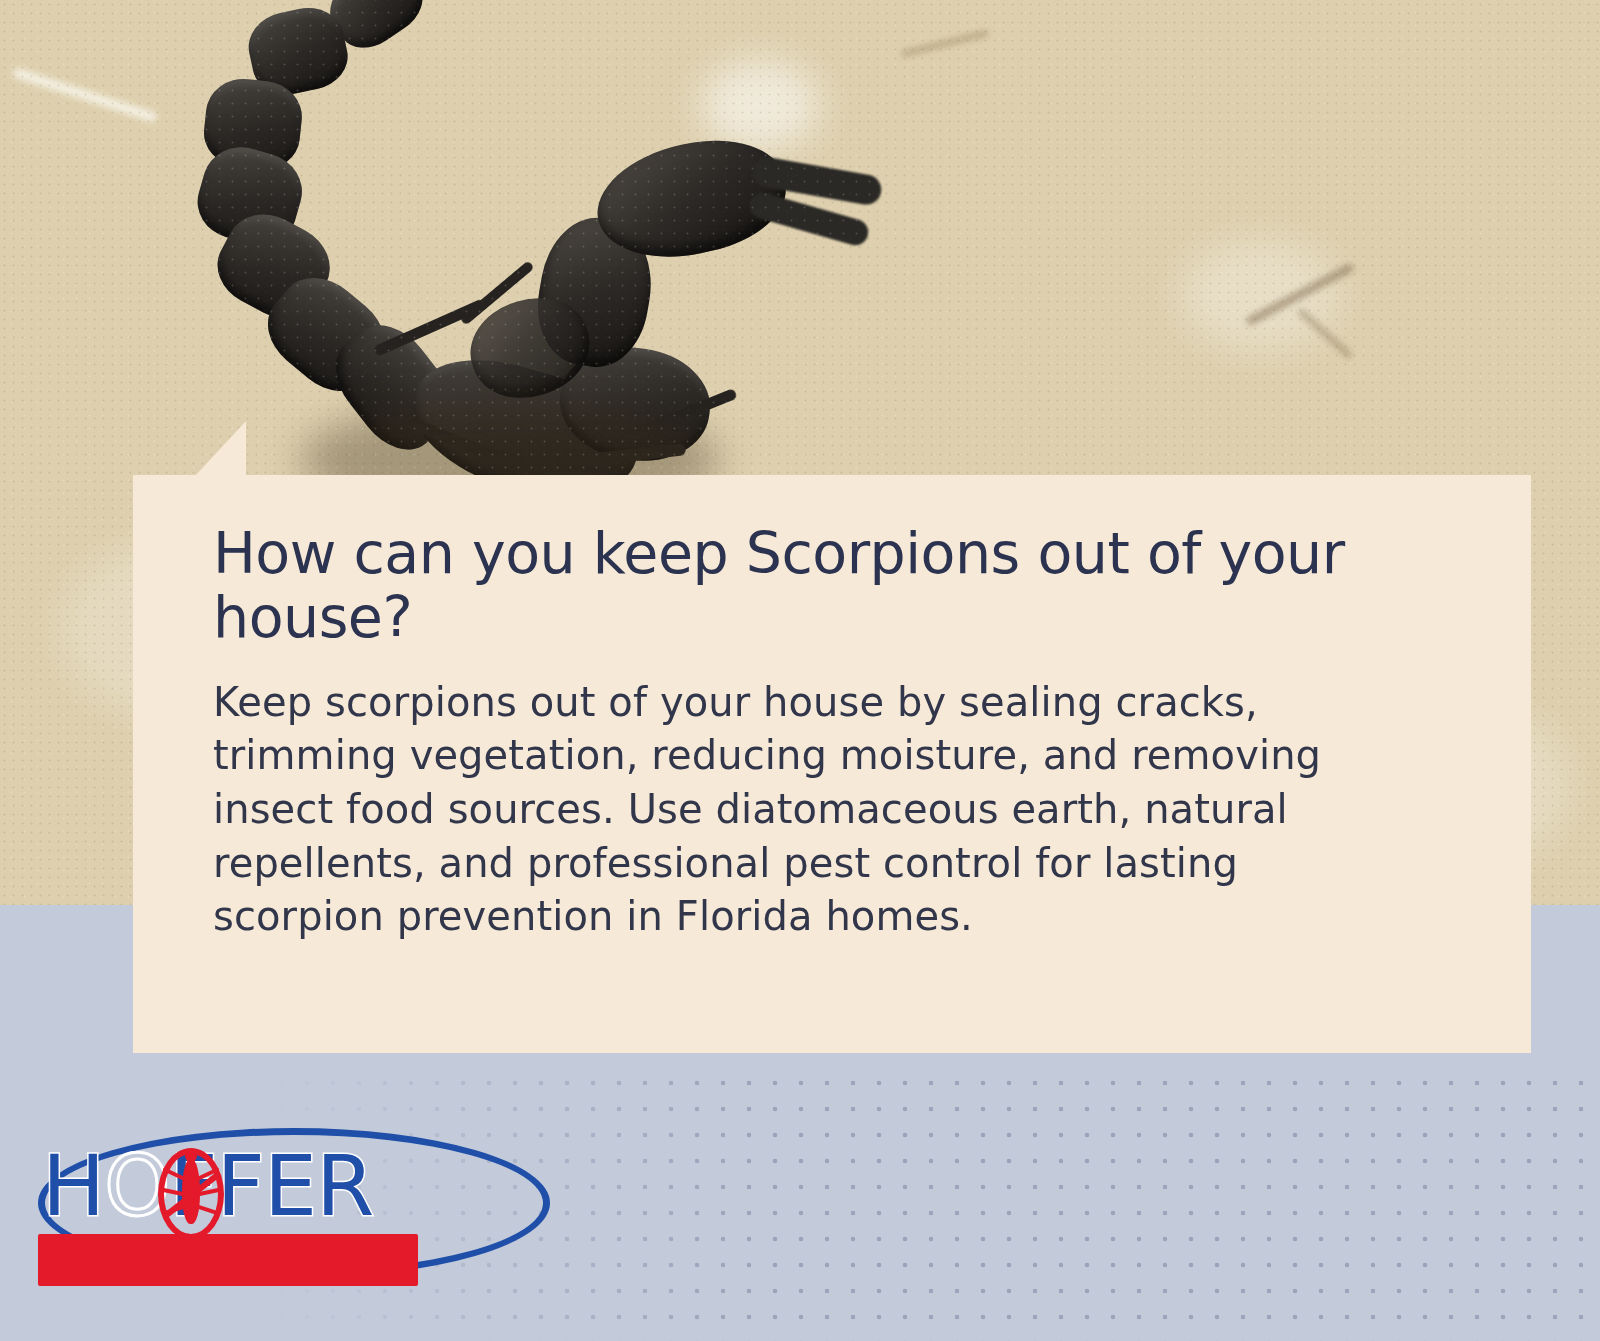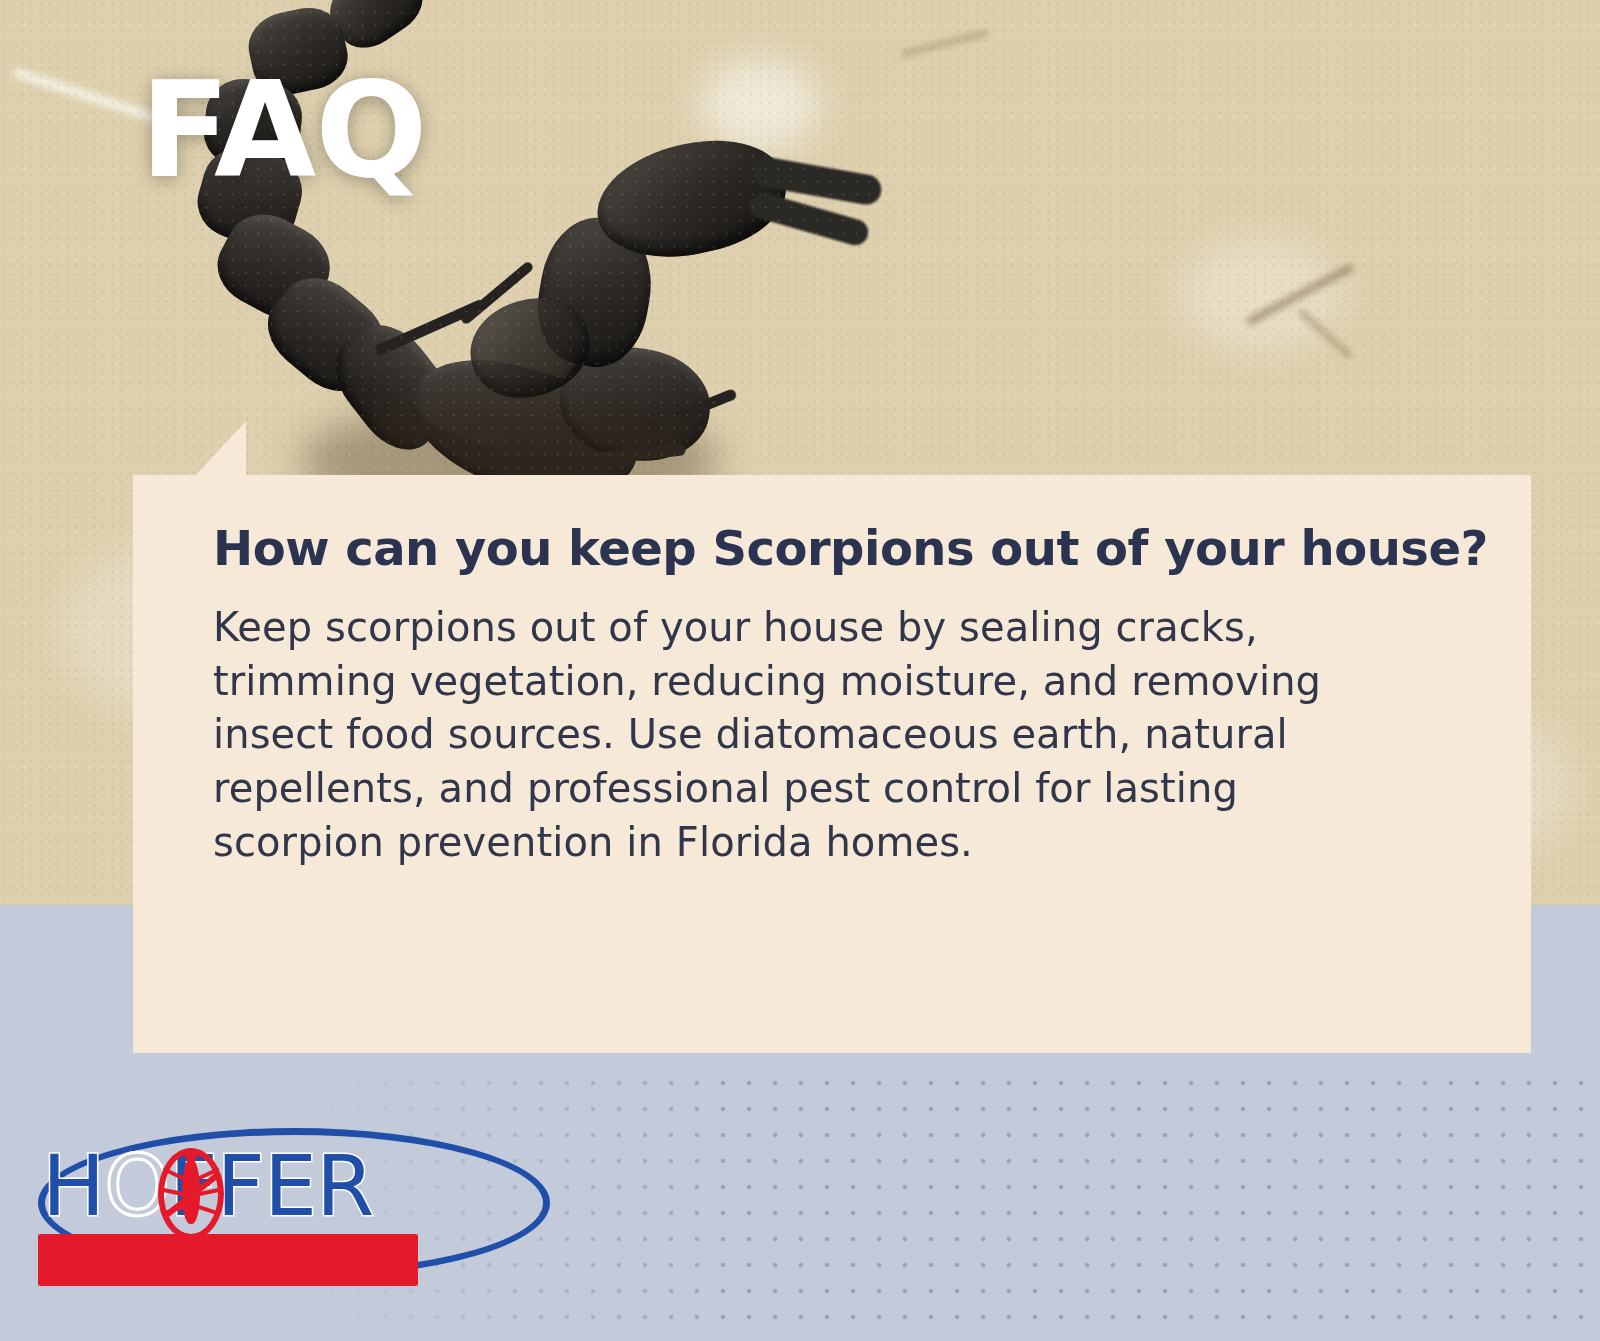--- a/index.html
+++ b/index.html
@@ -156,22 +156,22 @@
     border-bottom: 56px solid #f6e9d7;
   }
   .card-inner {
     position: absolute;
     left: 80px;
     top: 46px;
     right: 40px;
   }
   .q-title {
     font-family: "DejaVu Sans", sans-serif;
-    font-weight: 700;
-    font-size: 48px;
+    font-weight: 400;
+    font-size: 57px;
     line-height: 1.13;
     color: #2b3350;
     letter-spacing: -0.5px;
     margin: 0 0 26px 0;
     max-width: 1290px;
   }
   .q-body {
     font-family: "DejaVu Sans", sans-serif;
     font-weight: 400;
     font-size: 40px;
@@ -342,21 +342,20 @@
       <div class="leg" style="left:556px;top:480px;width:130px;height:12px;transform:rotate(-6deg);"></div>
       <div class="leg" style="left:620px;top:440px;width:120px;height:11px;transform:rotate(-22deg);"></div>
       <div class="leg" style="left:452px;top:318px;width:90px;height:10px;transform:rotate(-40deg);"></div>
 
       <div class="photo-blotch" style="left:300px;top:430px;width:420px;height:120px;background:rgba(60,45,25,0.35);"></div>
     </div>
 
     <div class="photo-grain"></div>
   </div>
 
-  <div class="faq">FAQ</div>
 
   <div class="lower-band"></div>
   <div class="dots"></div>
   <div class="dots-fade"></div>
 
   <div class="card-notch"></div>
   <div class="card">
     <div class="card-inner">
       <h1 class="q-title">How can you keep Scorpions out of your house?</h1>
       <p class="q-body">Keep scorpions out of your house by sealing cracks, trimming vegetation, reducing moisture, and removing insect food sources. Use diatomaceous earth, natural repellents, and professional pest control for lasting scorpion prevention in Florida homes.</p>

